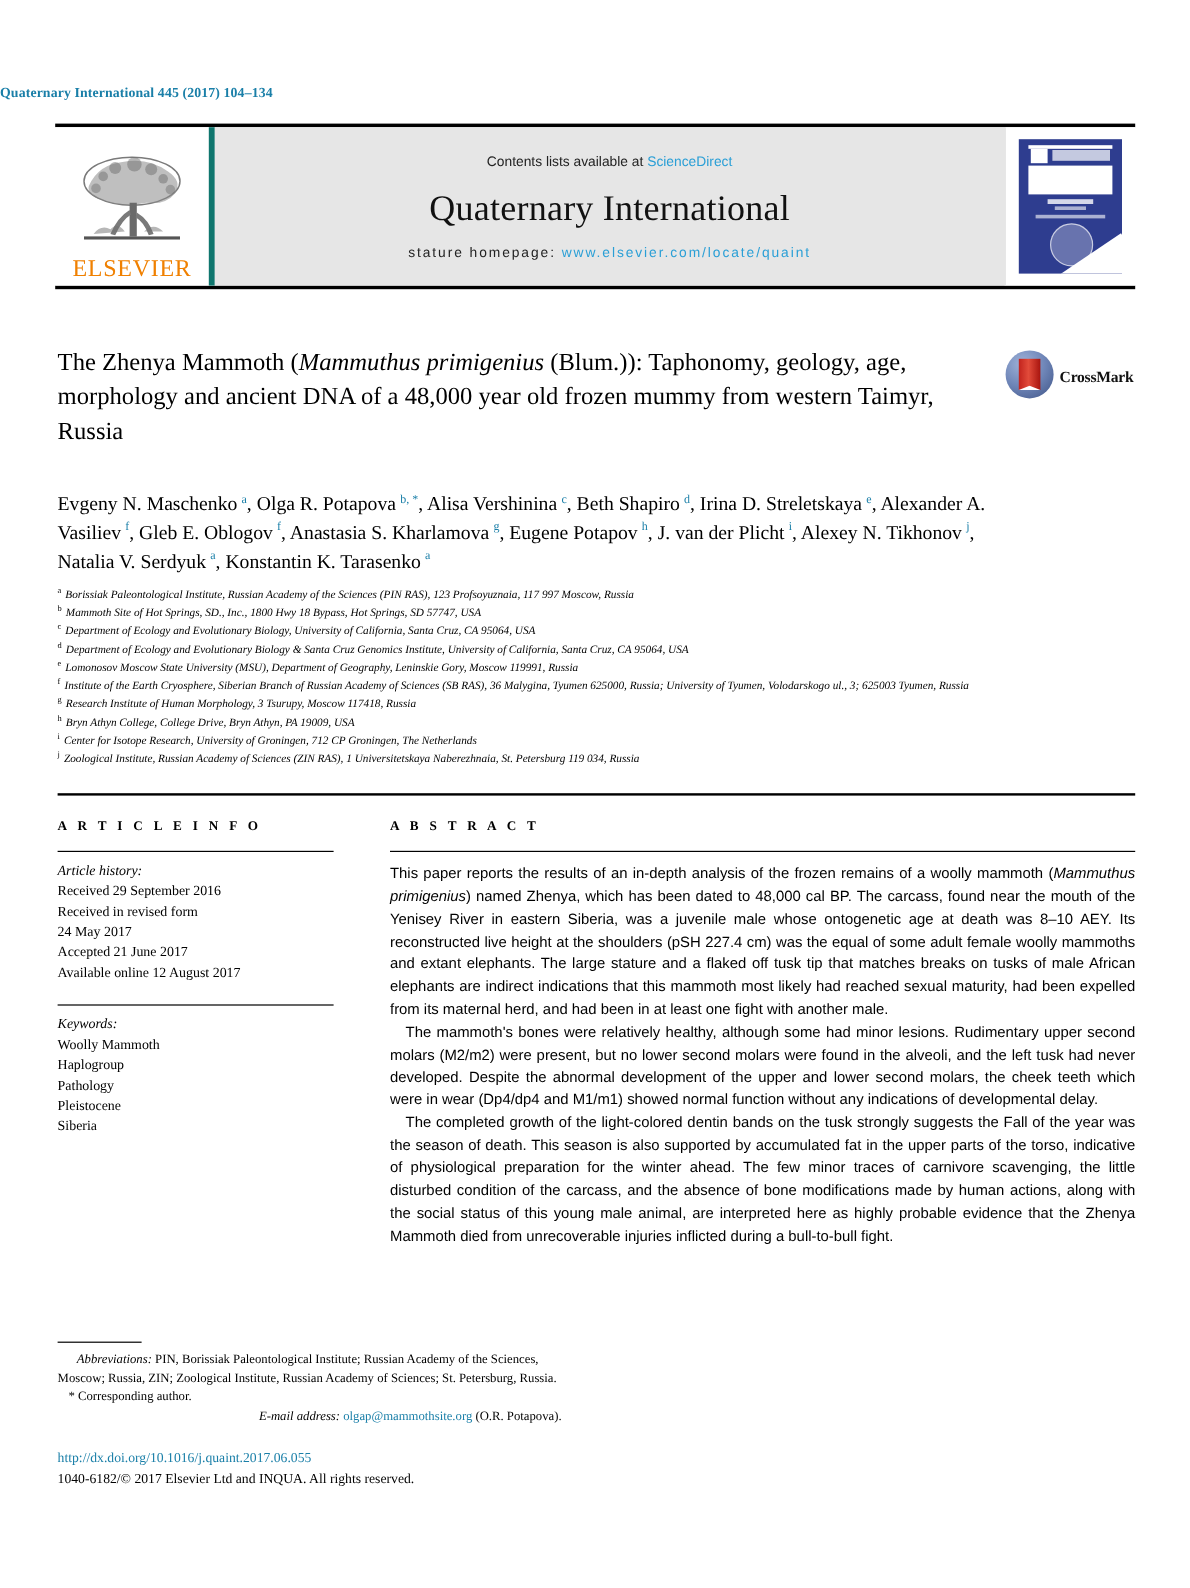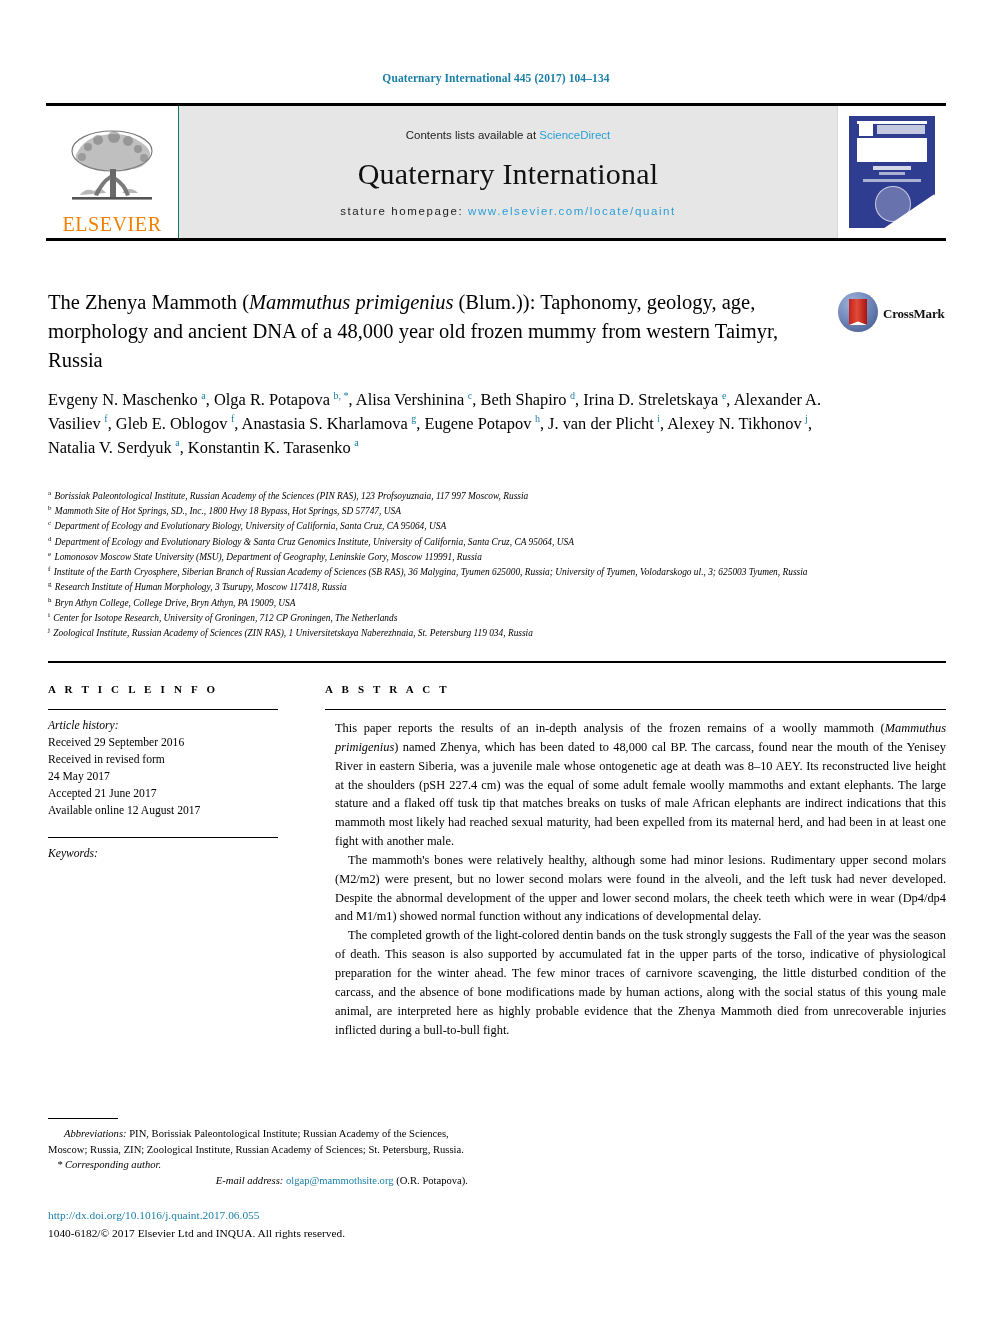--- a/index.html
+++ b/index.html
@@ -20,21 +20,20 @@
     left: 0; top: 0;
     width: 992px;
     height: 1323px;
   }
 
   
   .runhead {
     position: absolute;
     left: 0; top: 72px;
     width: 992px;
-    text-align: center;
     font-family: "Liberation Serif", serif;
     font-size: 11.5px;
     font-weight: bold;
     color: #1a7fa8;
     letter-spacing: 0.1px;
   }
 
   
   .masthead {
     position: absolute;
@@ -56,21 +55,21 @@
     width: 133px;
     flex: 0 0 133px;
     position: relative;
     background: #fff;
     display: flex;
     flex-direction: column;
     align-items: center;
     justify-content: flex-end;
     padding-bottom: 4px;
     box-sizing: border-box;
-    border-right: 1px solid #0f766e;
+    border-right: 5px solid #0f766e;
   }
   .els-tree {
     width: 96px;
     height: 88px;
     margin-top: 4px;
   }
   .els-word {
     font-family: "Liberation Serif", serif;
     font-size: 20px;
     letter-spacing: 0.6px;
@@ -232,21 +231,21 @@
     font-family: "Liberation Serif", serif;
     font-weight: bold;
     font-size: 13px;
     color: #111;
     letter-spacing: -0.2px;
   }
 
   
   .authors {
     position: absolute;
-    left: 48px; top: 388px;
+    left: 48px; top: 408px;
     width: 790px;
     font-family: "Liberation Serif", serif;
     font-size: 16.4px;
     line-height: 1.46;
     color: #000;
   }
   .authors sup {
     color: #1a7fa8;
     font-size: 10px;
     vertical-align: super;
@@ -323,26 +322,25 @@
     left: 325px; top: 683px;
     width: 621px;
   }
   .abs-rule {
     border-top: 1.6px solid #000;
     margin-top: 14px;
     margin-bottom: 9px;
     width: 621px;
   }
   .abs-body {
-    font-family: Liberation Serif, serif;
+    font-family: Liberation Sans, sans-serif;
     font-size: 12.4px;
     line-height: 1.52;
     text-align: justify;
     color: #000;
-    margin-left: 10px;
   }
   .abs-body p {
     margin: 0;
     text-indent: 13px;
   }
   .abs-body p.first { text-indent: 0; }
   .abs-body i { font-style: italic; }
 
   
   .foot-rule {
@@ -356,21 +354,21 @@
     left: 48px; top: 1126px;
     width: 420px;
     font-family: "Liberation Serif", serif;
     font-size: 10.6px;
     line-height: 1.48;
     color: #000;
   }
   .footnotes p { margin: 0; }
   .footnotes .abbr { text-indent: 16px; }
   .footnotes i { font-style: italic; }
-  .footnotes .corr { text-indent: 9px; font-style: italic; }
+  .footnotes .corr { text-indent: 9px; }
   .footnotes .email { text-indent: 16px; text-align: right; }
   .footnotes a, .link {
     color: #1a7fa8;
     text-decoration: none;
   }
 
   
   .doi-line {
     position: absolute;
     left: 48px; top: 1209px;
@@ -486,20 +484,27 @@
           <div>Received 29 September 2016</div>
           <div>Received in revised form</div>
           <div>24 May 2017</div>
           <div>Accepted 21 June 2017</div>
           <div>Available online 12 August 2017</div>
         </div>
     </div>
     <div class="kw-rule"></div>
     <div class="info-body">
       <div class="lab">Keywords:</div>
+      <div id="keyword-items">
+          <div>Woolly Mammoth</div>
+          <div>Haplogroup</div>
+          <div>Pathology</div>
+          <div>Pleistocene</div>
+          <div>Siberia</div>
+        </div>
     </div>
   </div>
 
   <div class="abs-col">
     <div class="sec-head">A B S T R A C T</div>
     <div class="abs-rule"></div>
     <div class="abs-body" id="abstract-body">
         <p class="first"><span>This paper reports the results of an in-depth analysis of the frozen remains of a woolly mammoth (</span><i>Mammuthus primigenius</i><span>) named Zhenya, which has been dated to 48,000 cal BP. The carcass, found near the mouth of the Yenisey River in eastern Siberia, was a juvenile male whose ontogenetic age at death was 8–10 AEY. Its reconstructed live height at the shoulders (pSH 227.4 cm) was the equal of some adult female woolly mammoths and extant elephants. The large stature and a flaked off tusk tip that matches breaks on tusks of male African elephants are indirect indications that this mammoth most likely had reached sexual maturity, had been expelled from its maternal herd, and had been in at least one fight with another male.</span></p>
         <p><span>The mammoth's bones were relatively healthy, although some had minor lesions. Rudimentary upper second molars (M2/m2) were present, but no lower second molars were found in the alveoli, and the left tusk had never developed. Despite the abnormal development of the upper and lower second molars, the cheek teeth which were in wear (Dp4/dp4 and M1/m1) showed normal function without any indications of developmental delay.</span></p>
         <p><span>The completed growth of the light-colored dentin bands on the tusk strongly suggests the Fall of the year was the season of death. This season is also supported by accumulated fat in the upper parts of the torso, indicative of physiological preparation for the winter ahead. The few minor traces of carnivore scavenging, the little disturbed condition of the carcass, and the absence of bone modifications made by human actions, along with the social status of this young male animal, are interpreted here as highly probable evidence that the Zhenya Mammoth died from unrecoverable injuries inflicted during a bull-to-bull fight.</span></p>

